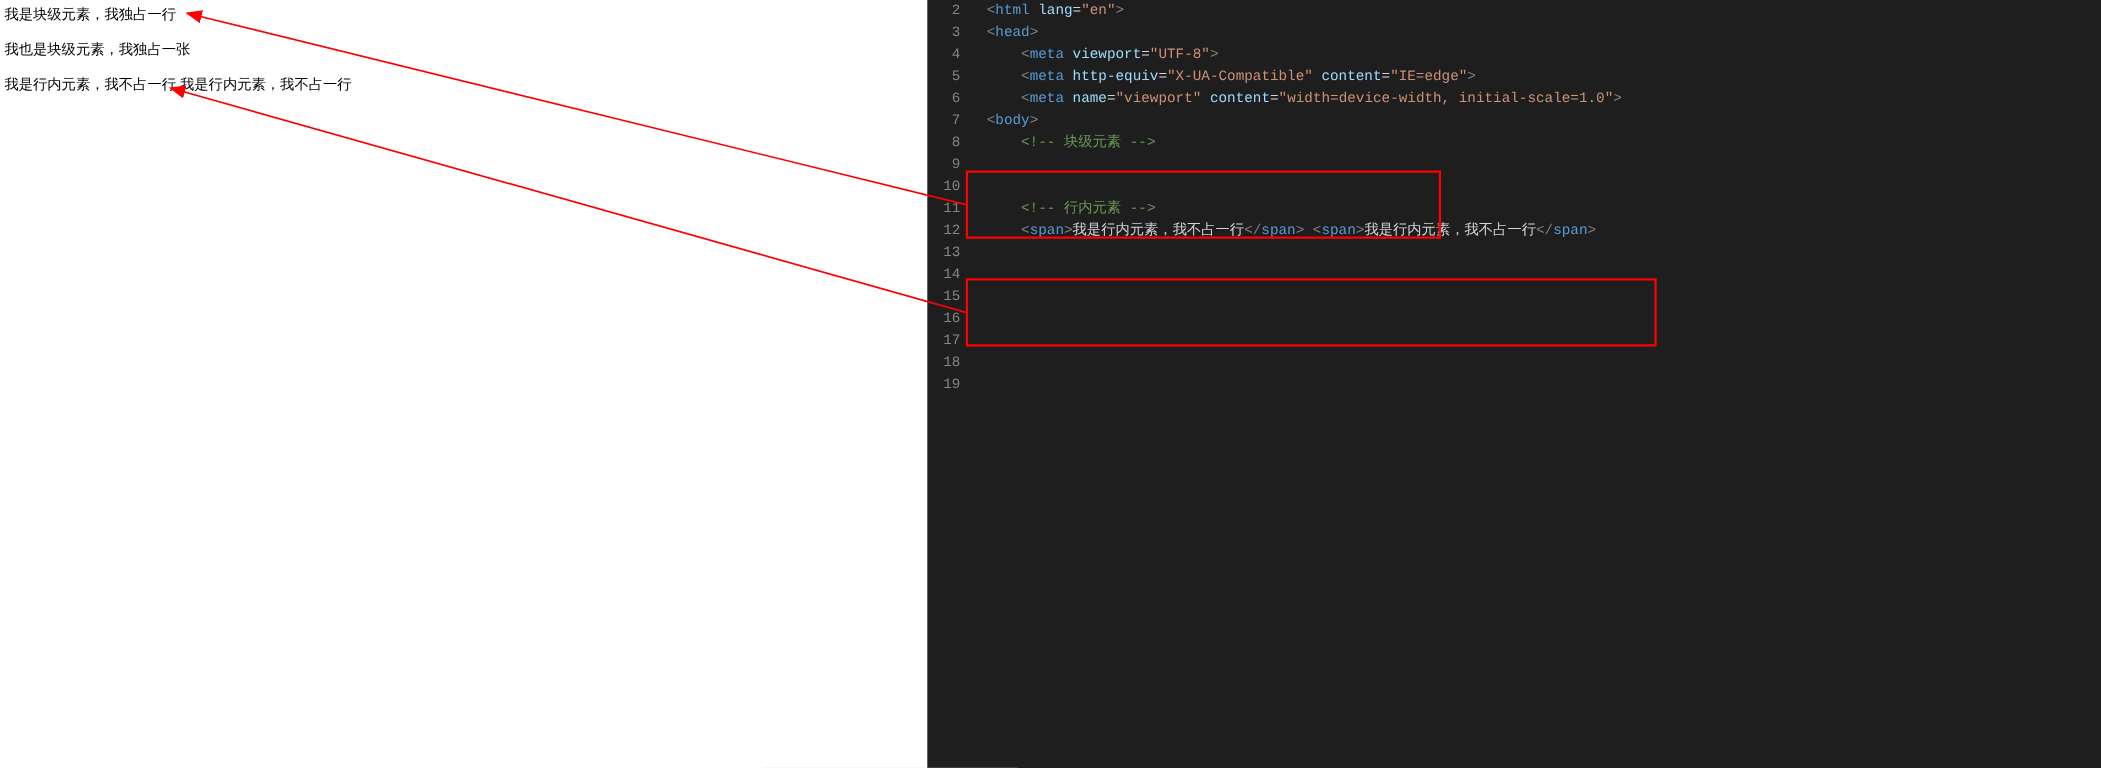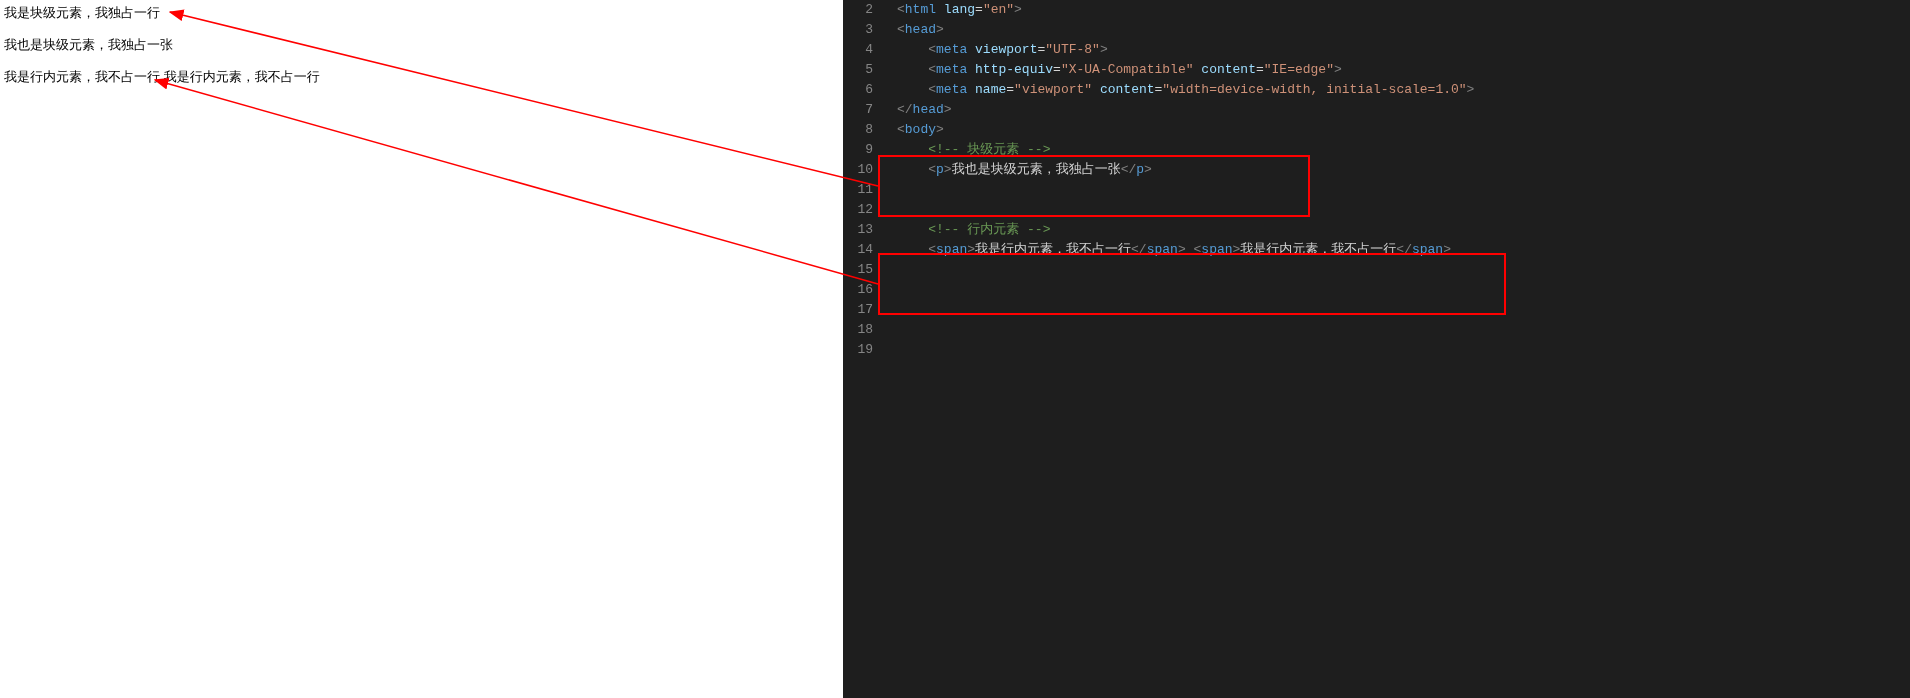--- a/index.html
+++ b/index.html
@@ -113,24 +113,22 @@
         <div>17</div>
         <div>18</div>
         <div>19</div>
       </div>
     <div class="code-area" id="codearea">
         <div class="codeline"><span class="brkt">&lt;</span><span class="tag">html</span><span class="txt"> </span><span class="attr">lang</span><span class="txt">=</span><span class="val">"en"</span><span class="brkt">&gt;</span></div>
         <div class="codeline"><span class="brkt">&lt;</span><span class="tag">head</span><span class="brkt">&gt;</span></div>
         <div class="codeline"><span>    </span><span class="brkt">&lt;</span><span class="tag">meta</span><span class="txt"> </span><span class="attr">viewport</span><span class="txt">=</span><span class="val">"UTF-8"</span><span class="brkt">&gt;</span></div>
         <div class="codeline"><span>    </span><span class="brkt">&lt;</span><span class="tag">meta</span><span class="txt"> </span><span class="attr">http-equiv</span><span class="txt">=</span><span class="val">"X-UA-Compatible"</span><span class="txt"> </span><span class="attr">content</span><span class="txt">=</span><span class="val">"IE=edge"</span><span class="brkt">&gt;</span></div>
         <div class="codeline"><span>    </span><span class="brkt">&lt;</span><span class="tag">meta</span><span class="txt"> </span><span class="attr">name</span><span class="txt">=</span><span class="val">"viewport"</span><span class="txt"> </span><span class="attr">content</span><span class="txt">=</span><span class="val">"width=device-width, initial-scale=1.0"</span><span class="brkt">&gt;</span></div>
-        <div class="codeline"><span class="brkt">&lt;/</span><span class="tag">head</span><span class="brkt">&gt;</span></div>
         <div class="codeline"><span class="brkt">&lt;</span><span class="tag">body</span><span class="brkt">&gt;</span></div>
         <div class="codeline"><span>    </span><span class="comment">&lt;!-- 块级元素 --&gt;</span></div>
-        <div class="codeline"><span>    </span><span class="brkt">&lt;</span><span class="tag">p</span><span class="brkt">&gt;</span><span class="txt">我也是块级元素，我独占一张</span><span class="brkt">&lt;/</span><span class="tag">p</span><span class="brkt">&gt;</span></div>
         <div class="codeline"></div>
         <div class="codeline"></div>
         <div class="codeline"><span>    </span><span class="comment">&lt;!-- 行内元素 --&gt;</span></div>
         <div class="codeline"><span>    </span><span class="brkt">&lt;</span><span class="tag">span</span><span class="brkt">&gt;</span><span class="txt">我是行内元素，我不占一行</span><span class="brkt">&lt;/</span><span class="tag">span</span><span class="brkt">&gt;</span><span class="txt"> </span><span class="brkt">&lt;</span><span class="tag">span</span><span class="brkt">&gt;</span><span class="txt">我是行内元素，我不占一行</span><span class="brkt">&lt;/</span><span class="tag">span</span><span class="brkt">&gt;</span></div>
         <div class="codeline"></div>
       </div>
   </div>
 
 </div>
 

